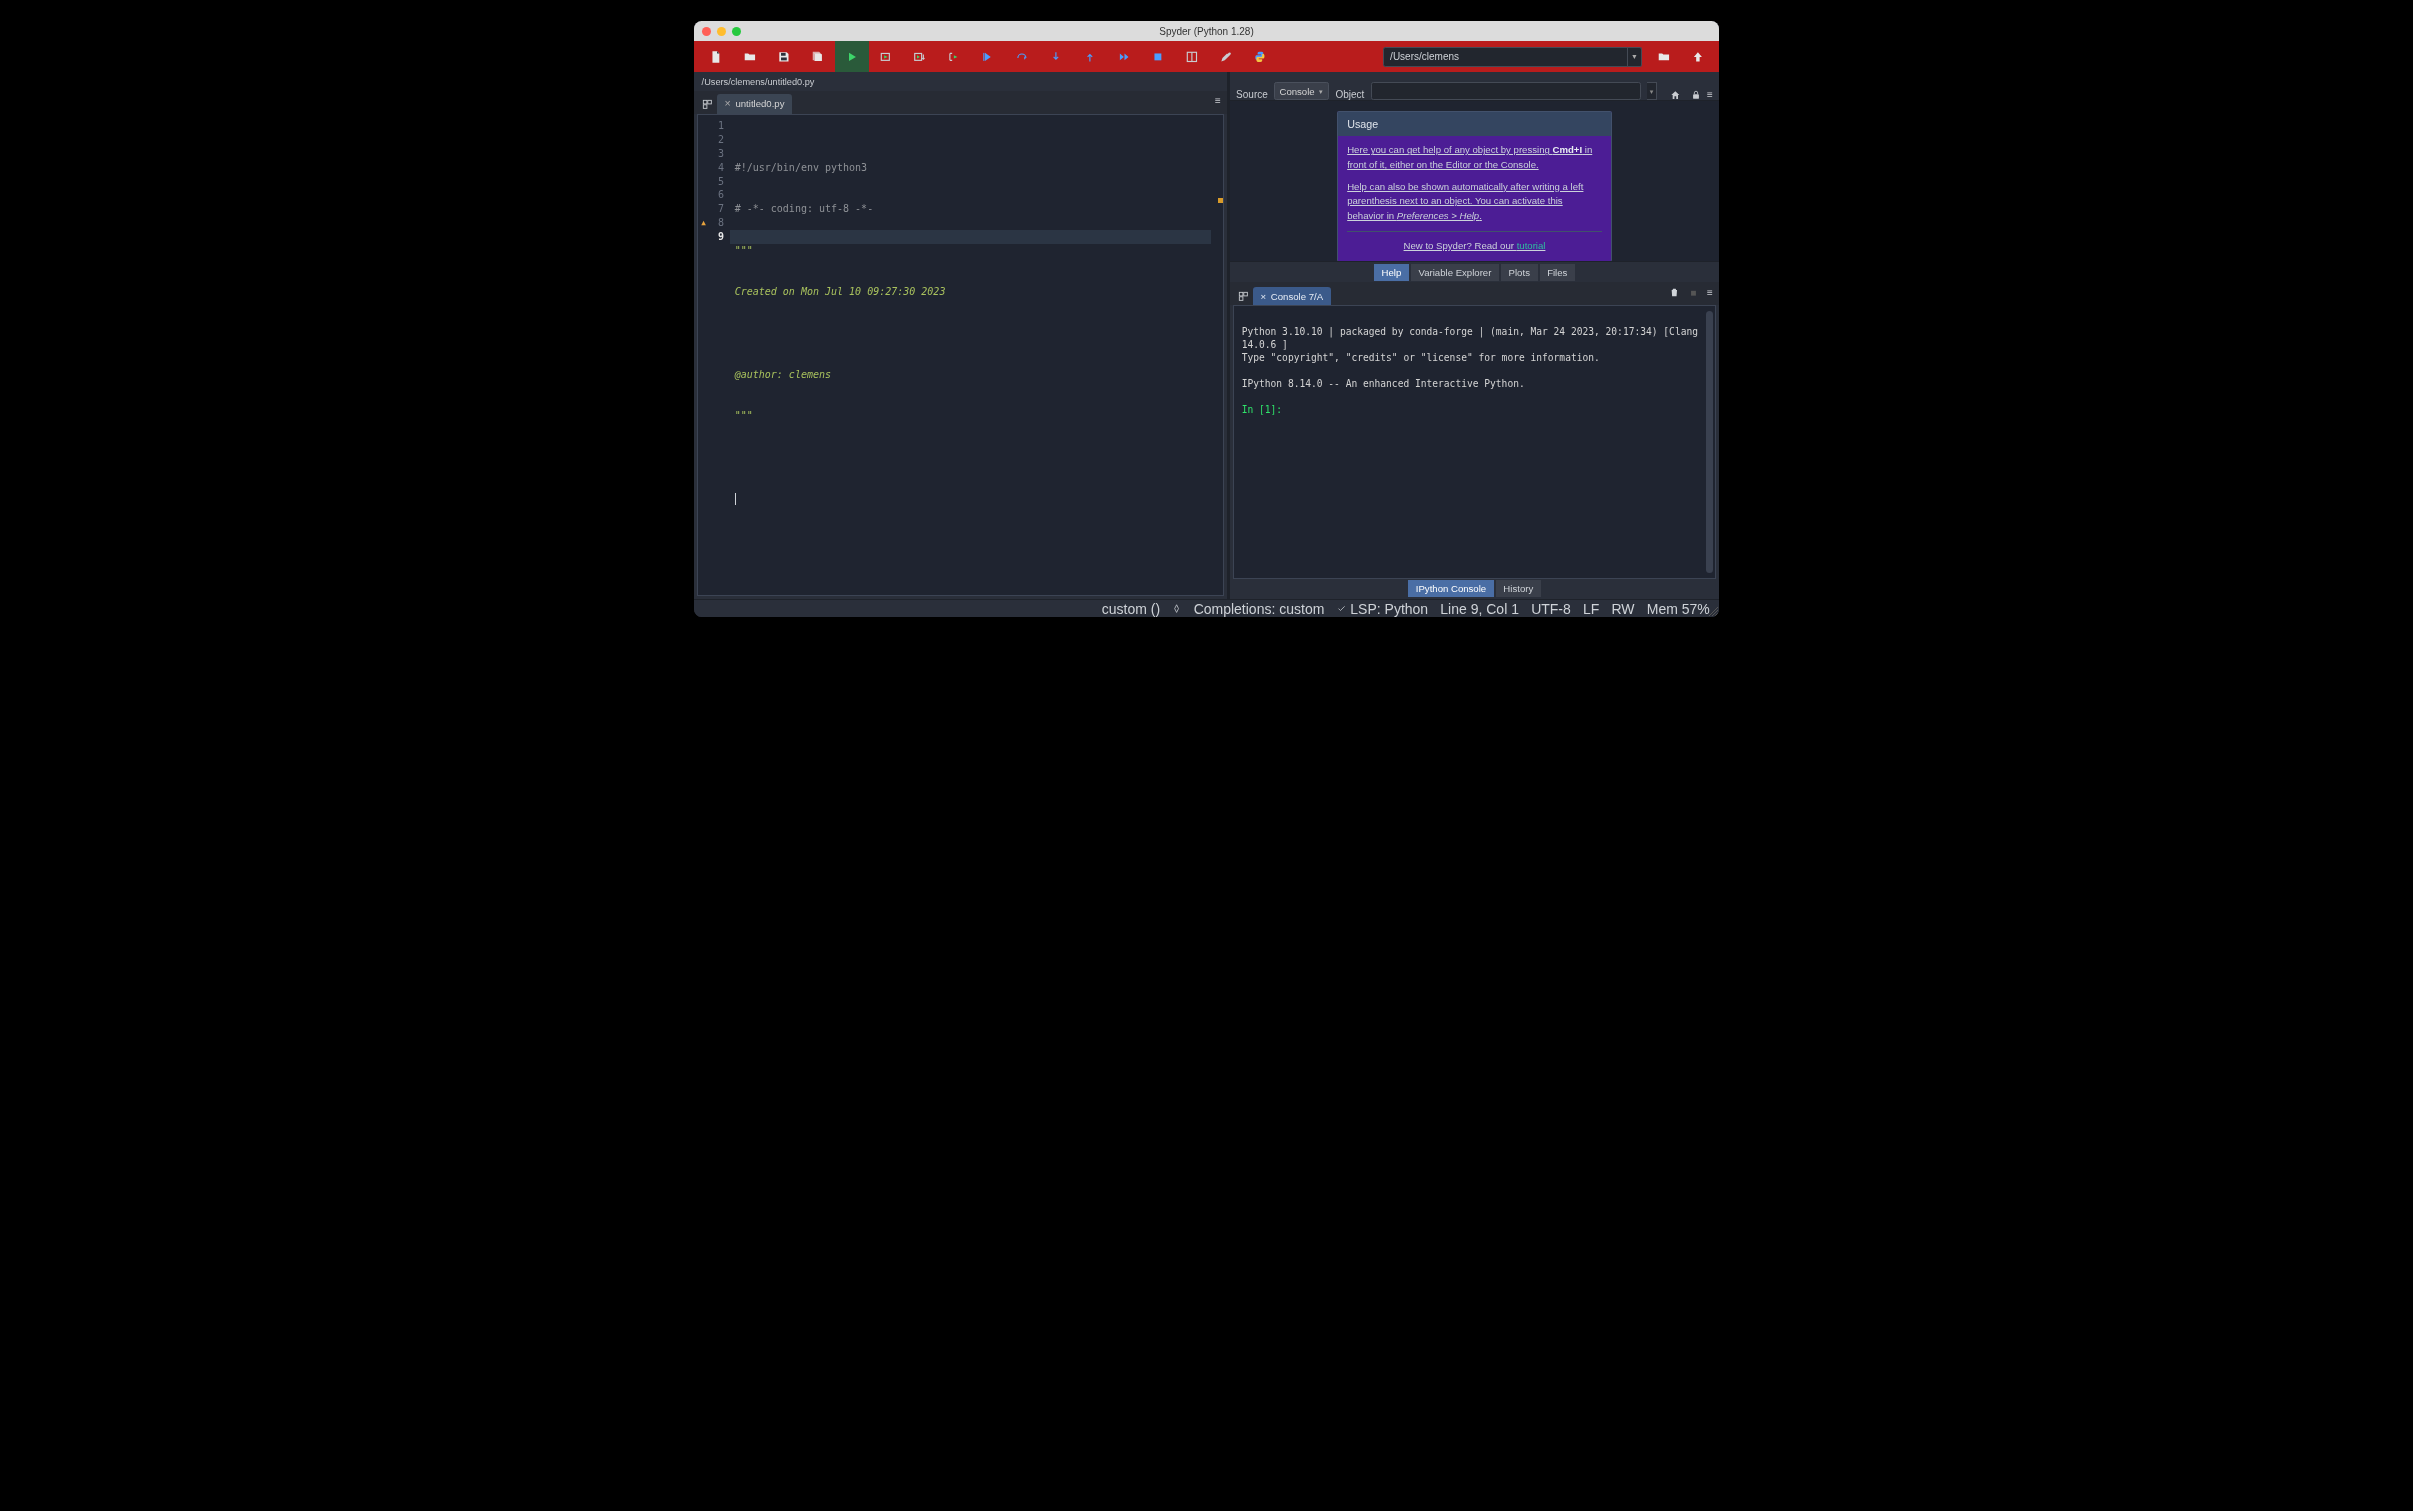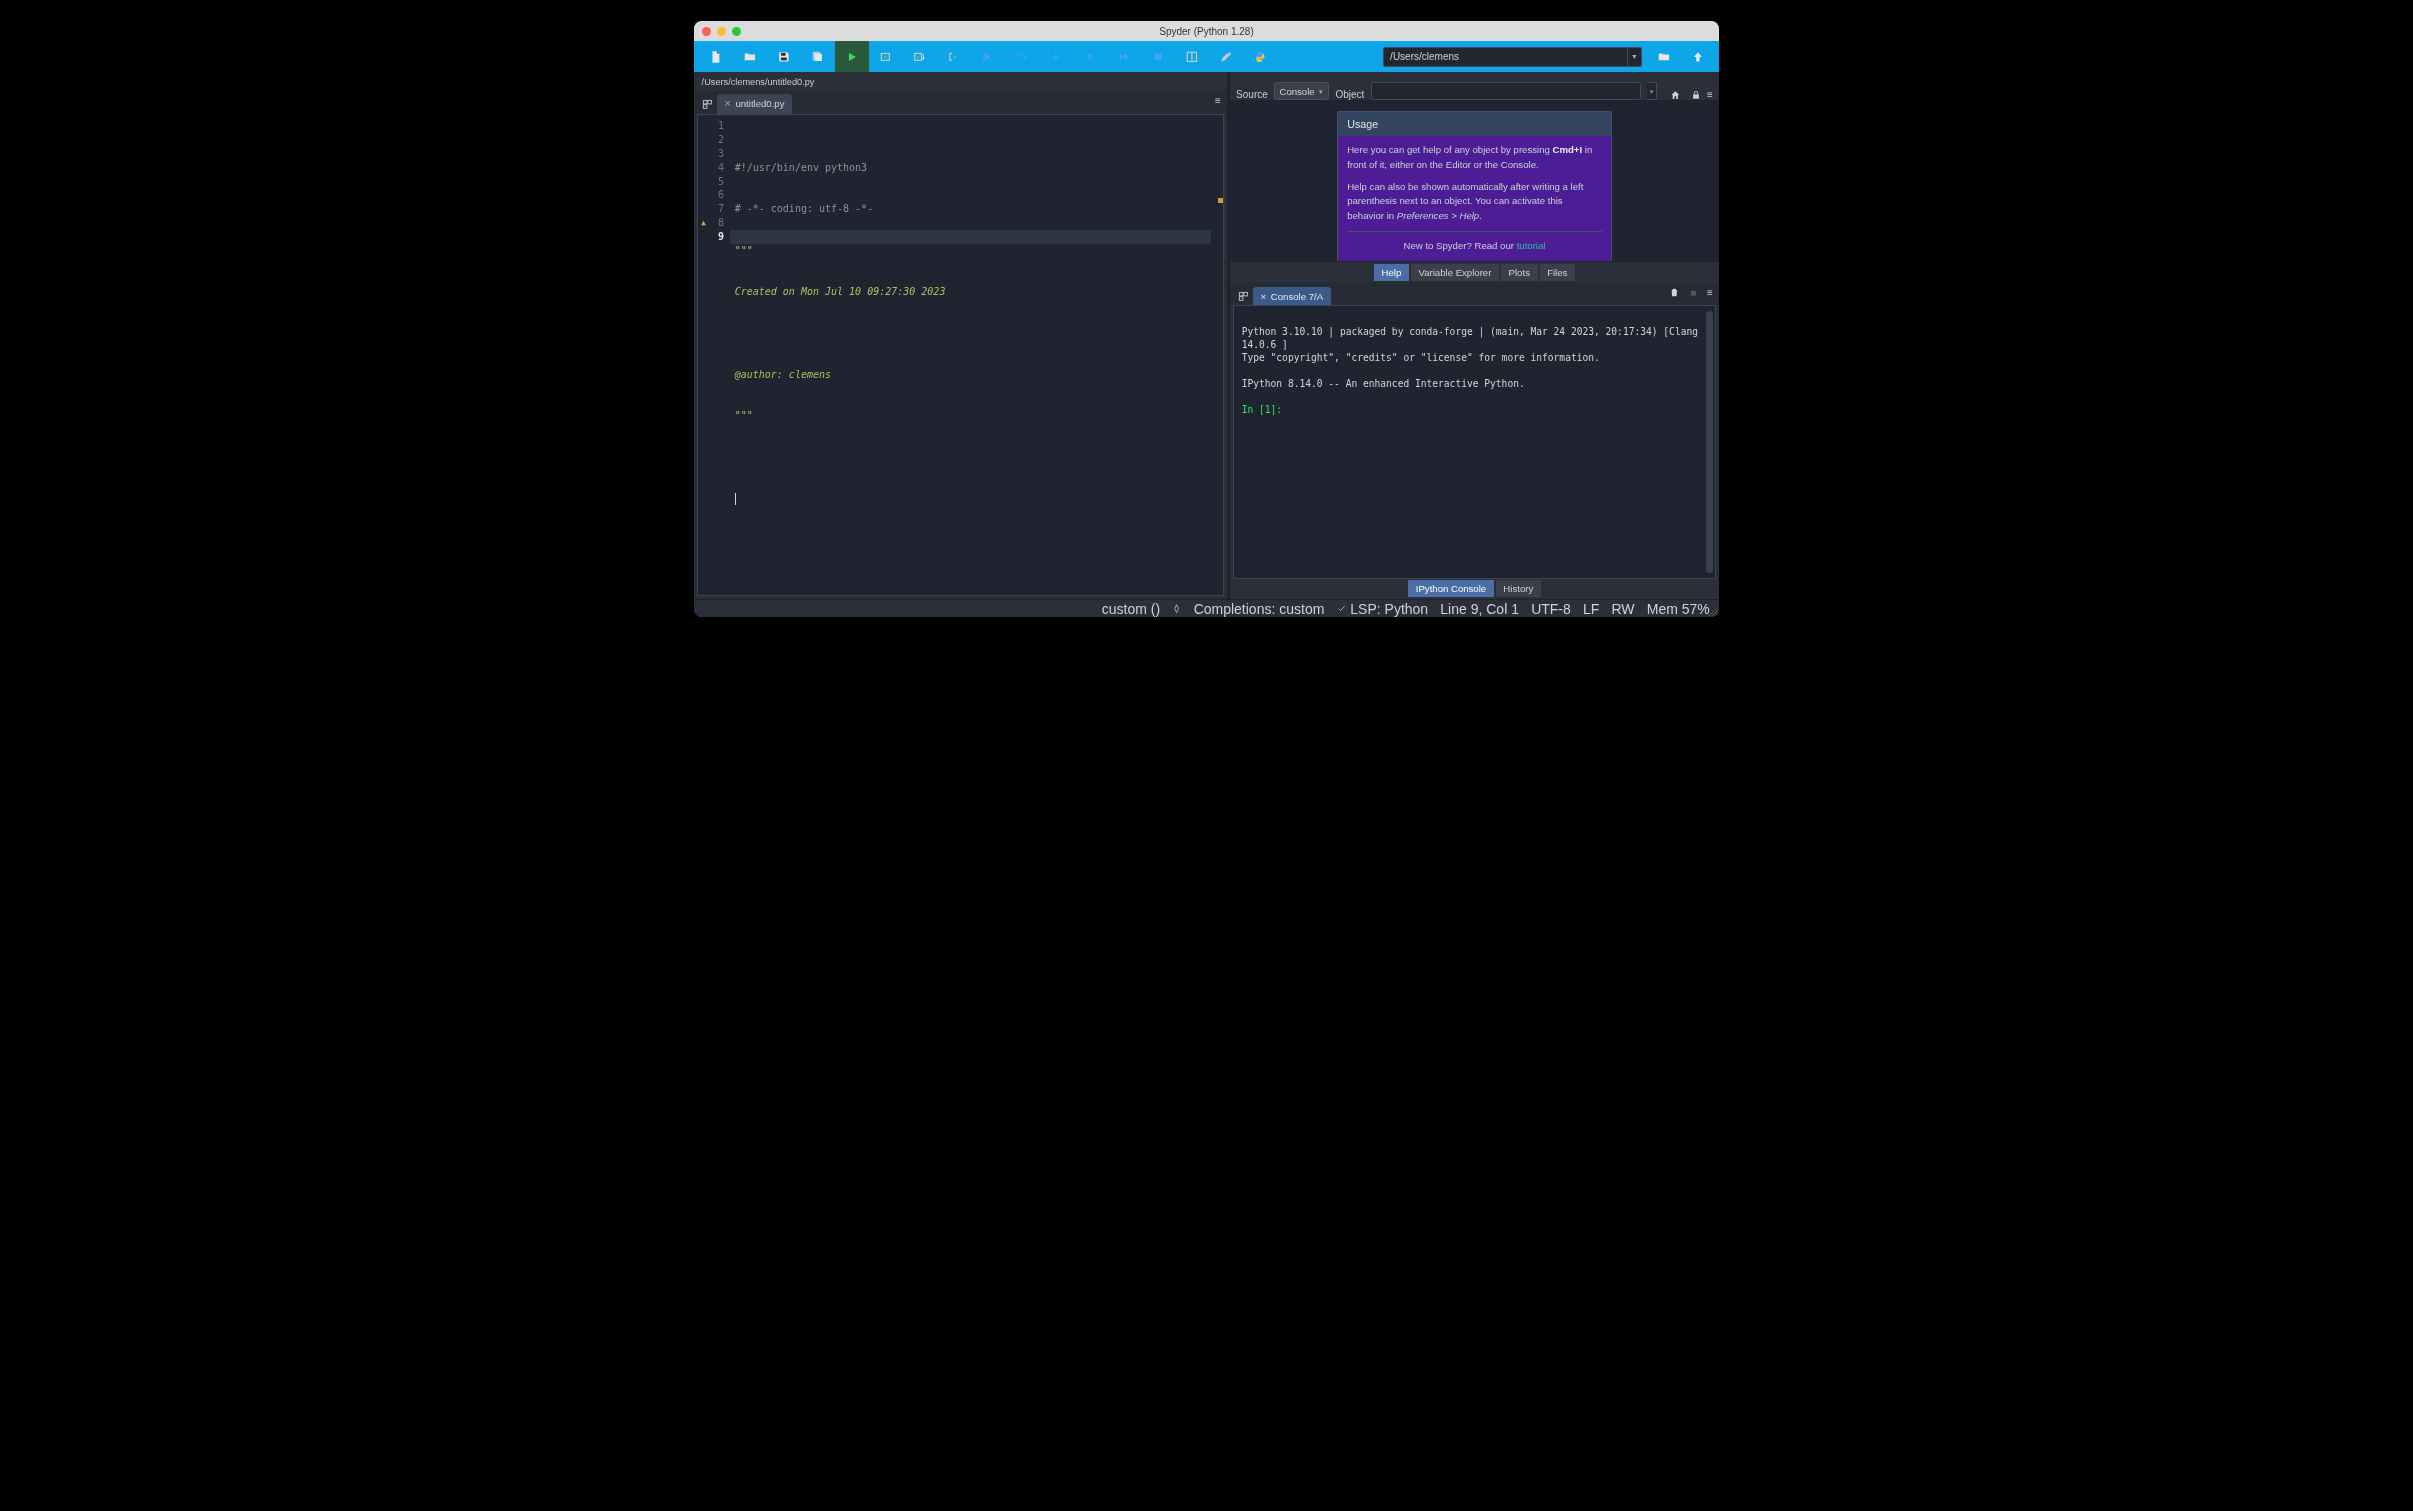--- a/index.html
+++ b/index.html
@@ -5,21 +5,21 @@
   * { box-sizing: border-box; margin: 0; padding: 0; }
   html, body { width: 100%; height: 100%; background: #000; font-family: -apple-system, "Helvetica Neue", Arial, sans-serif; font-size: 10px; color: #d4d4d4; }
   .desktop { width: 100%; height: 100%; background:#000; display:flex; align-items:flex-start; justify-content:center; padding: 21.4px 17px; }
   .window { width: 100%; max-width: 1025px; height: 596px; background:#2a2f3a; border-radius:7.6px; overflow:hidden; display:flex; flex-direction:column; box-shadow: 0 3.1px 23px rgba(0,0,0,.6); }
   .titlebar { height: 20px; background:#dcdcdc; display:flex; align-items:center; position:relative; }
   .traffic { display:flex; gap:6.1px; margin-left:7.6px; }
   .dot { width:9.2px; height:9.2px; border-radius:50%; }
   .dot.red{background:#ff5f56;} .dot.yellow{background:#ffbd2e;} .dot.green{background:#27c93f;}
   .wtitle { position:absolute; left:0; right:0; text-align:center; color:#333; font-size:10px; font-weight:500; }
 
-  .toolbar { height:31px; background:#0ea5e9; display:flex; align-items:center; padding:0 4.6px; }
+  .toolbar { height:31px; background:#b91c1c; display:flex; align-items:center; padding:0 4.6px; }
   .tbtn { width:34px; height:31px; display:flex; align-items:center; justify-content:center; color:#c9ccd1; cursor:pointer; }
   .tbtn svg { width:13.8px; height:13.8px; }
   .tbtn.active-run { background:#2a5a3a; }
   .tbtn.active-run svg, .toolbar .green svg, .toolbar .blue svg { }
   .toolbar .green { color:#3dd66a; }
   .toolbar .blue { color:#4a9eff; }
   .tspacer { flex:1; }
   .pathinput { display:flex; align-items:center; margin-right:4.6px; }
   .pathinput input { background:#22262e; border:0.8px solid #444a55; color:#cfd3d8; height:20px; padding:0 6.1px; width:245px; border-radius:2.3px 0 0 2.3px; font-size:10px; }
   .pathinput .dd { width:13.8px; height:20px; background:#22262e; border:0.8px solid #444a55; border-left:none; border-radius:0 2.3px 2.3px 0; display:flex; align-items:center; justify-content:center; color:#aaa; font-size:6.9px;}
@@ -53,21 +53,21 @@
   .helpbar select, .helpbar .combo { background:#3a3f4a; border:0.8px solid #4a505c; color:#d4d4d4; height:18.4px; border-radius:2.3px; font-size:9.6px; }
   .helpbar .combo { display:flex; align-items:center; padding:0 4.6px; gap:3.1px; }
   .helpbar .combo .arr{font-size:6.1px;color:#aaa;}
   .helpbar .obj { flex:1; height:18.4px; background:#22262e; border:0.8px solid #444a55; border-radius:2.3px; }
   .helpbar .ricons{ display:flex; gap:10.7px; margin-left:6.1px; color:#c9ccd1; align-items:center;}
   .hamb2{ margin-left:auto; color:#c9ccd1;}
 
   .helpbody { flex:0 0 161px; background:#1f2430; padding:9.2px 17px; overflow:auto; border-bottom:0.8px solid #1e222a; }
   .card { background:#4c1d95; border:0.8px solid #42516c; border-radius:1.5px; width: 275px; margin: 0 auto; }
   .card .title{ background:#344560; padding:6.1px 9.2px; color:#dfe4eb; font-size:10.7px; font-weight:500; }
-  .card .content{ padding:7.6px 9.2px; color:#cbd2db; font-size:9.6px; line-height:1.5; }
+  .card .content{ padding:7.6px 9.2px; color:#cbd2db; font-size:9.6px; line-height:1.5;text-decoration:underline; }
   .card .content hr{ border:none; border-top:0.8px solid #42516c; margin:7.6px 0;}
   .card .key{ font-weight:600; color:#e8ecf2;}
   .card .ital{ font-style:italic; color:#cbd2db;}
   .card a{ color:#2fbfa0; text-decoration:none;}
   .card .center{text-align:center;}
 
   .pane-tabs { height:20px; background:#2a2f3a; display:flex; align-items:center; justify-content:center; gap:0; }
   .ptab{ padding:3.1px 7.6px; background:#3a3f4a; color:#cfd3d8; font-size:9.6px; border:0.8px solid #2a2f3a; cursor:pointer;}
   .ptab.active{ background:#4a6ea5; color:#fff; }
 

